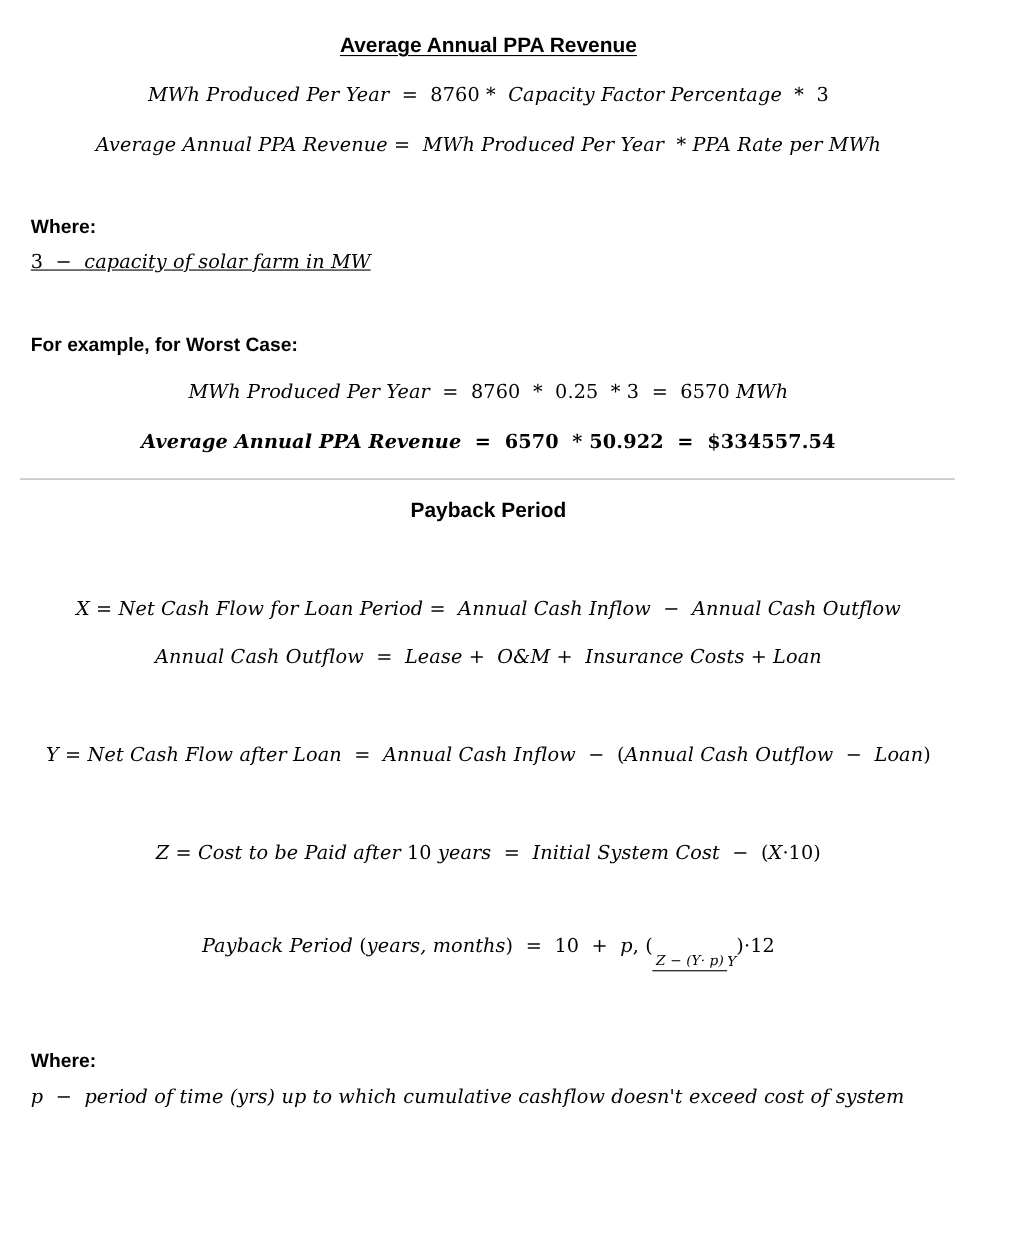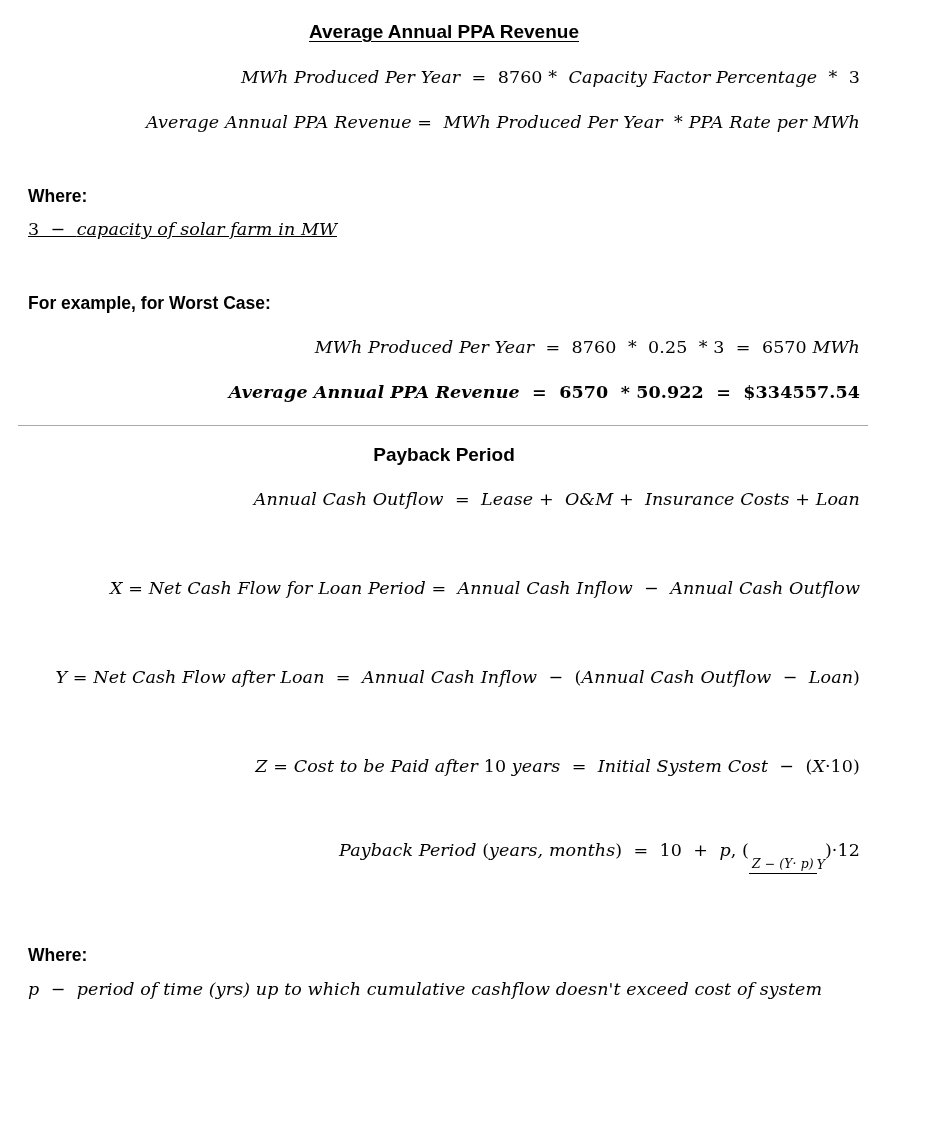--- a/index.html
+++ b/index.html
@@ -1,21 +1,21 @@
 <!DOCTYPE html>
 <html><head>
 <meta charset="utf-8">
 <style>
   html, body { margin: 0; padding: 0; background: #ffffff; }
   .page {
     position: relative;
     width: 888px;
     height: 1126px;
     box-sizing: border-box;
-    padding: 20px 28px 0 28px;
+    padding: 30px 28px 0 28px;
     background: #ffffff;
     color: #000000;
     overflow: hidden;
   }
   
   .doc-title {
     font-family: "Liberation Sans", sans-serif;
     font-weight: bold;
     font-size: 19px;
     line-height: 23px;
@@ -30,21 +30,21 @@
     text-align: left;
   }
   
   .math {
     font-family: "DejaVu Serif", serif;
     font-size: 17.5px;
     line-height: 22px;
     white-space: pre;
     letter-spacing: 0.1px;
   }
-  .math.centered { text-align: right; }
+  .math.centered { text-align: center; }
   .math.left { text-align: left; }
   .math .it { font-style: italic; }
   .math .up { font-style: normal; }
   
   .frac {
     display: inline-flex;
     flex-direction: row;
     align-items: center;
     vertical-align: -0.95em;
     font-size: 71%;
@@ -93,23 +93,23 @@
   <div class="side-heading mt-sec">For example, for Worst Case:</div>
 
   <div class="math centered mt-ex1"><span class="it">MWh Produced Per Year</span><span class="up">  =  8760  *  0.25  * 3  =  6570 </span><span class="it">MWh</span></div>
 
   <div class="math centered mt-ex2"><span class="it">Average Annual PPA Revenue</span><span class="up">  =  6570  * 50.922  =  $334557.54</span></div>
 
   <hr class="divider">
 
   <div class="doc-title mt-t2">Payback Period</div>
 
+  <div class="math centered mt-gap"><span class="it">X</span><span class="up"> = </span><span class="it">Net Cash Flow for Loan Period</span><span class="up"> =  </span><span class="it">Annual Cash Inflow</span><span class="up">  −  </span><span class="it">Annual Cash Outflow</span></div>
+
   <div class="math centered mt-p1"><span class="it">Annual Cash Outflow</span><span class="up">  =  </span><span class="it">Lease</span><span class="up"> +  </span><span class="it">O&amp;M</span><span class="up"> +  </span><span class="it">Insurance Costs</span><span class="up"> + </span><span class="it">Loan</span></div>
-
-  <div class="math centered mt-gap"><span class="it">X</span><span class="up"> = </span><span class="it">Net Cash Flow for Loan Period</span><span class="up"> =  </span><span class="it">Annual Cash Inflow</span><span class="up">  −  </span><span class="it">Annual Cash Outflow</span></div>
 
   <div class="math centered mt-gap"><span class="it">Y</span><span class="up"> = </span><span class="it">Net Cash Flow after Loan</span><span class="up">  =  </span><span class="it">Annual Cash Inflow</span><span class="up">  −  (</span><span class="it">Annual Cash Outflow</span><span class="up">  −  </span><span class="it">Loan</span><span class="up">)</span></div>
 
   <div class="math centered mt-gap"><span class="it">Z</span><span class="up"> = </span><span class="it">Cost to be Paid after </span><span class="up">10 </span><span class="it">years</span><span class="up">  =  </span><span class="it">Initial System Cost</span><span class="up">  −  (</span><span class="it">X</span><span class="up">·10)</span></div>
 
   <div class="math centered mt-pay"><span class="it">Payback Period </span><span class="up">(</span><span class="it">years, months</span><span class="up">)  =  10  +  </span><span class="it">p</span><span class="up">, (</span><span class="frac"><span class="num">Z − (Y· p)</span><span class="den">Y</span></span><span class="up">)·12</span></div>
 
   <div class="side-heading mt-wh2">Where:</div>
 
   <div class="math left mt-pd"><span class="it">p</span><span class="up">  −  </span><span class="it">period of time (yrs) up to which cumulative cashflow doesn't exceed cost of system</span></div>

